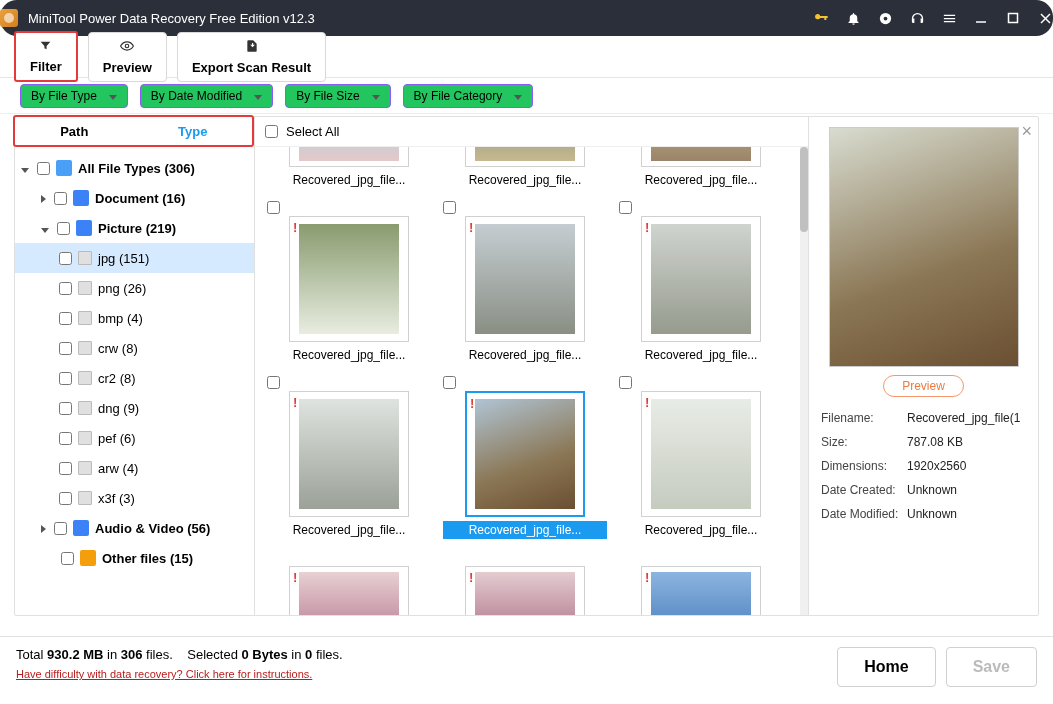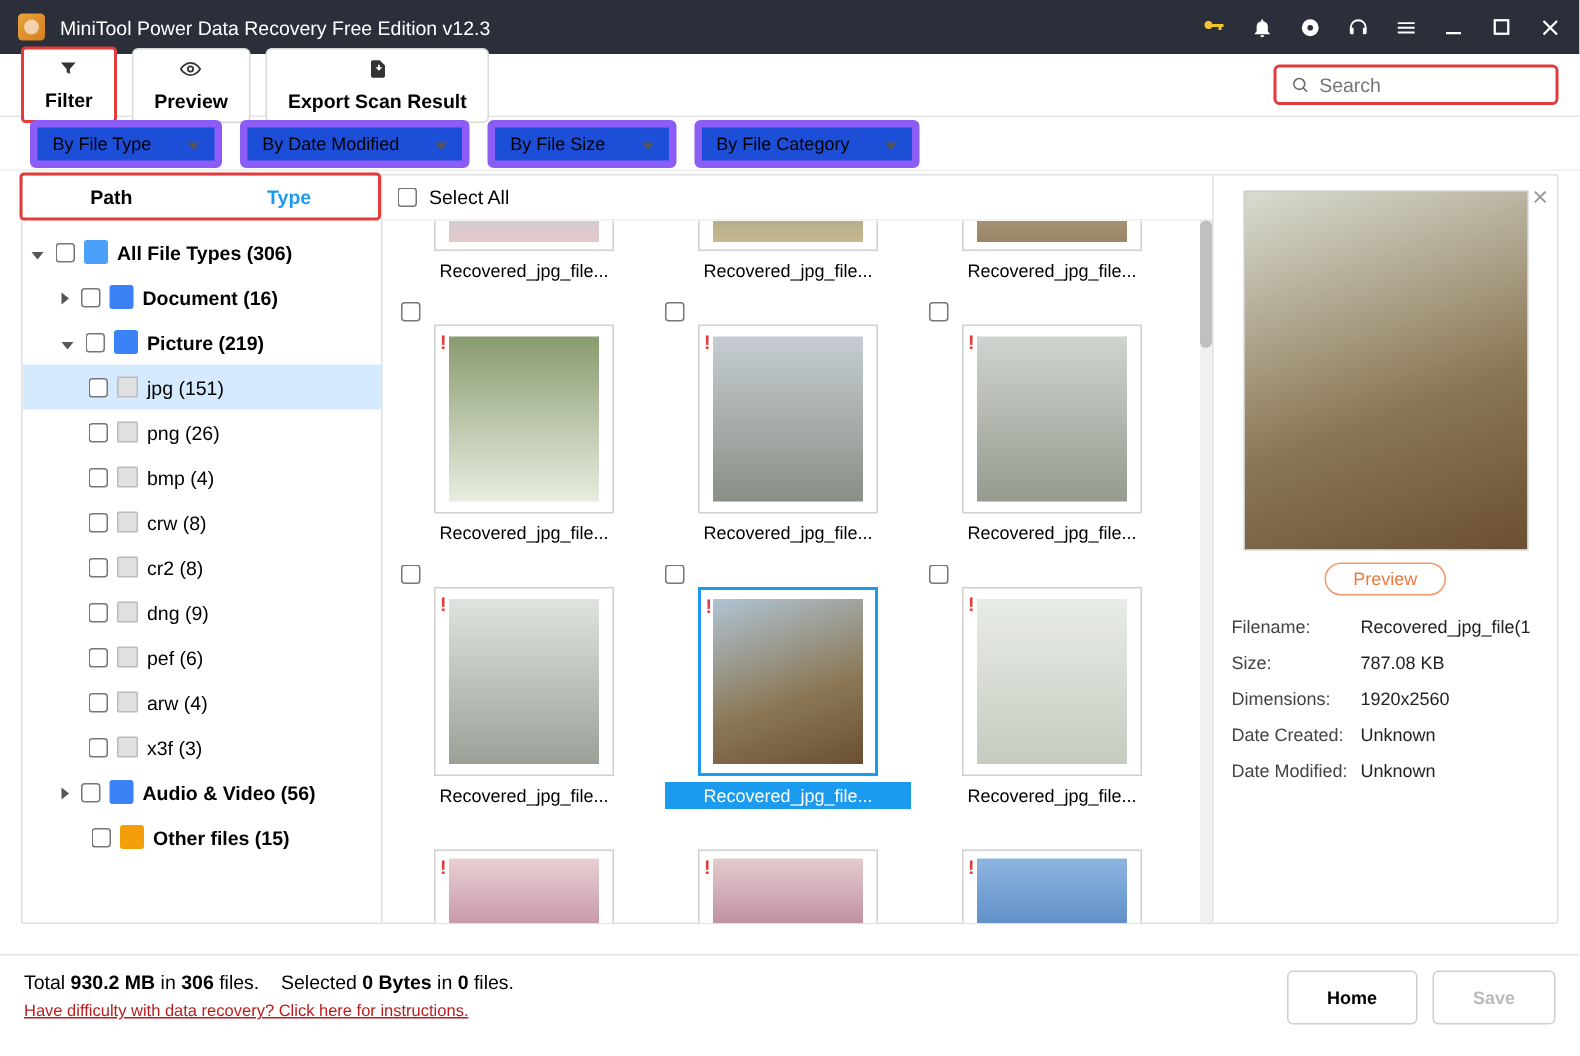--- a/index.html
+++ b/index.html
@@ -1,36 +1,36 @@
 <!DOCTYPE html>
 <html><head>
 <meta charset="utf-8">
 <style>
 * { box-sizing: border-box; margin: 0; padding: 0; font-family: Arial, sans-serif; }
 body { width: 1053px; height: 704px; background: #fff; overflow: hidden; position: relative; }
 
 
-.titlebar { height: 36px; background: #2b2f3a; color: #fff; display: flex; align-items: center; padding: 0 12px; font-size: 13px; }
+.titlebar { height: 36px; background: #2b2f3a; color: #fff; display: flex; align-items: center; padding: 0 0; font-size: 13px; border-radius: 17px; }
 .titlebar .logo { width: 18px; height: 18px; background: linear-gradient(135deg,#e8a33d,#d47e1f); border-radius: 3px; margin-right: 10px; display:flex;align-items:center;justify-content:center;}
 .titlebar .title { flex: 1; }
 .titlebar .win-icons { display: flex; gap: 16px; align-items: center; }
 .titlebar .win-icons span { cursor: pointer; display:flex; align-items:center; justify-content:center; width:16px; height:16px; }
 .yellow-key { color: #f4c430; }
 
 
 .toolbar { height: 42px; display: flex; align-items: center; padding: 6px 14px; gap: 10px; border-bottom: 1px solid #e5e5e5; background:#fff; }
 .btn { border: 1px solid #d9d9d9; background: #fff; border-radius: 4px; padding: 6px 14px; font-size: 13px; display: flex; align-items: center; gap: 7px; cursor: pointer; flex-direction: column; }
 .redbox { border: 2px solid #e23b3b; border-radius: 3px; }
 .search-wrap { margin-left: auto; display: flex; align-items: center; border: 1px solid #d9d9d9; border-radius: 4px; padding: 4px 10px; width: 190px; }
 .search-wrap.redbox { border: 2px solid #e23b3b; }
 .search-wrap input { border: none; outline: none; font-size: 13px; width: 100%; margin-left: 6px; color:#888; }
 
 
 .chips { height: 36px; display: flex; align-items: center; padding: 4px 20px; gap: 12px; border-bottom: 1px solid #eee; }
-.chip { border: 5px solid #8b5cf6; background: #1d4ed8; border-radius: 4px; padding: 4px 10px; font-size: 12px; display:flex; align-items:center; gap:22px; cursor:pointer; }
+.chip { border: 1px solid #8b5cf6; background: #22c55e; border-radius: 4px; padding: 4px 10px; font-size: 12px; display:flex; align-items:center; gap:10px; cursor:pointer; }
 
 
 .main { display: flex; height: 500px; border: 1px solid #e0e0e0; margin: 2px 14px 0 14px; border-radius: 2px; }
 
 
 .sidebar { width: 240px; border-right: 1px solid #e0e0e0; display: flex; flex-direction: column; }
 .tabs { display: flex; height: 32px; border-bottom: 1px solid #e0e0e0; }
 .tabs.redbox { border: 2px solid #e23b3b; margin:-2px 0 0 -2px; }
 .tab { flex: 1; display: flex; align-items: center; justify-content: center; font-size: 13px; font-weight: bold; cursor: pointer; }
 .tab.active { color: #1a9bf0; }
@@ -67,21 +67,21 @@
 .preview-img { width: 190px; height: 240px; background: linear-gradient(160deg,#d8dcd0 0%,#8a7654 60%,#6b4f32 100%); border:1px solid #ccc; align-self:center; }
 .pv-btn { border: 1px solid #f5976b; color: #ed7b3f; background:#fff; padding: 3px 18px; border-radius: 14px; font-size: 12px; align-self: center; cursor:pointer; }
 .meta { display: grid; grid-template-columns: 80px 1fr; row-gap: 10px; column-gap: 6px; font-size: 12px; margin-top:6px; }
 .meta .k { color: #444; }
 .meta .v { color: #222; white-space:nowrap; overflow:hidden; text-overflow:ellipsis; }
 
 
 .bottombar { position: absolute; bottom: 0; left: 0; right: 0; height: 68px; border-top: 1px solid #e0e0e0; padding: 10px 16px; display: flex; align-items: flex-start; font-size: 13px; background:#fff;}
 .bottom-left { display:flex; flex-direction:column; gap:6px; }
 .bottom-left a { color: #b91c1c; text-decoration: underline; font-size: 11px; }
-.bottombar .btn-big { margin-left: 10px; padding: 10px 26px; border: 1px solid #d0d0d0; border-radius: 4px; font-size: 12px; font-weight:bold; cursor: pointer; background: #fff; }
+.bottombar .btn-big { margin-left: 10px; padding: 10px 26px; border: 1px solid #d0d0d0; border-radius: 4px; font-size: 16px; font-weight:bold; cursor: pointer; background: #fff; }
 .bottombar .btn-big.disabled { color: #bbb; cursor: default; }
 .spacer { flex: 1; }
 .chev::after { content: ""; display:inline-block; width:0;height:0;border-left:4px solid transparent;border-right:4px solid transparent;border-top:5px solid #555; margin-left:2px;}
 .chev-right::before { content:""; display:inline-block; width:0;height:0;border-top:4px solid transparent;border-bottom:4px solid transparent;border-left:5px solid #555; margin-right:2px;}
 .chev-down::before { content:""; display:inline-block; width:0;height:0;border-left:4px solid transparent;border-right:4px solid transparent;border-top:5px solid #555; margin-right:2px;}
 
 .vscroll { width:8px; background:#f0f0f0; position:absolute; right:0; top:30px; bottom:0; }
 .vscroll .handle { position:absolute; top:0; width:100%; height:85px; background:#c0c0c0; border-radius:4px;}
 </style>
 </head>
@@ -152,27 +152,20 @@
         <path d="M1 12s4-7 11-7 11 7 11 7-4 7-11 7S1 12 1 12z"></path>
         <circle cx="12" cy="12" r="3"></circle>
       </svg>
     <span style="font-weight:bold;">Preview</span>
   </div>
   <div class="btn">
     <svg width="14" height="14" viewBox="0 0 24 24" fill="#333">
         <path d="M14 2H6a2 2 0 0 0-2 2v16a2 2 0 0 0 2 2h12a2 2 0 0 0 2-2V8zM13 14l-4-4h3V7h2v3h3z"></path>
       </svg>
     <span style="font-weight:bold;">Export Scan Result</span>
-  </div>
-  <div class="search-wrap redbox">
-    <svg width="14" height="14" viewBox="0 0 24 24" fill="none" stroke="#666" stroke-width="2">
-        <circle cx="10" cy="10" r="7"></circle>
-        <line x1="20" y1="20" x2="15" y2="15"></line>
-      </svg>
-    <input type="text" placeholder="Search" style="">
   </div>
 </div>
 
 <div class="chips">
   <div class="chip">
       <span>By File Type</span>
       <span class="chev"></span>
     </div>
   <div class="chip">
       <span>By Date Modified</span>

